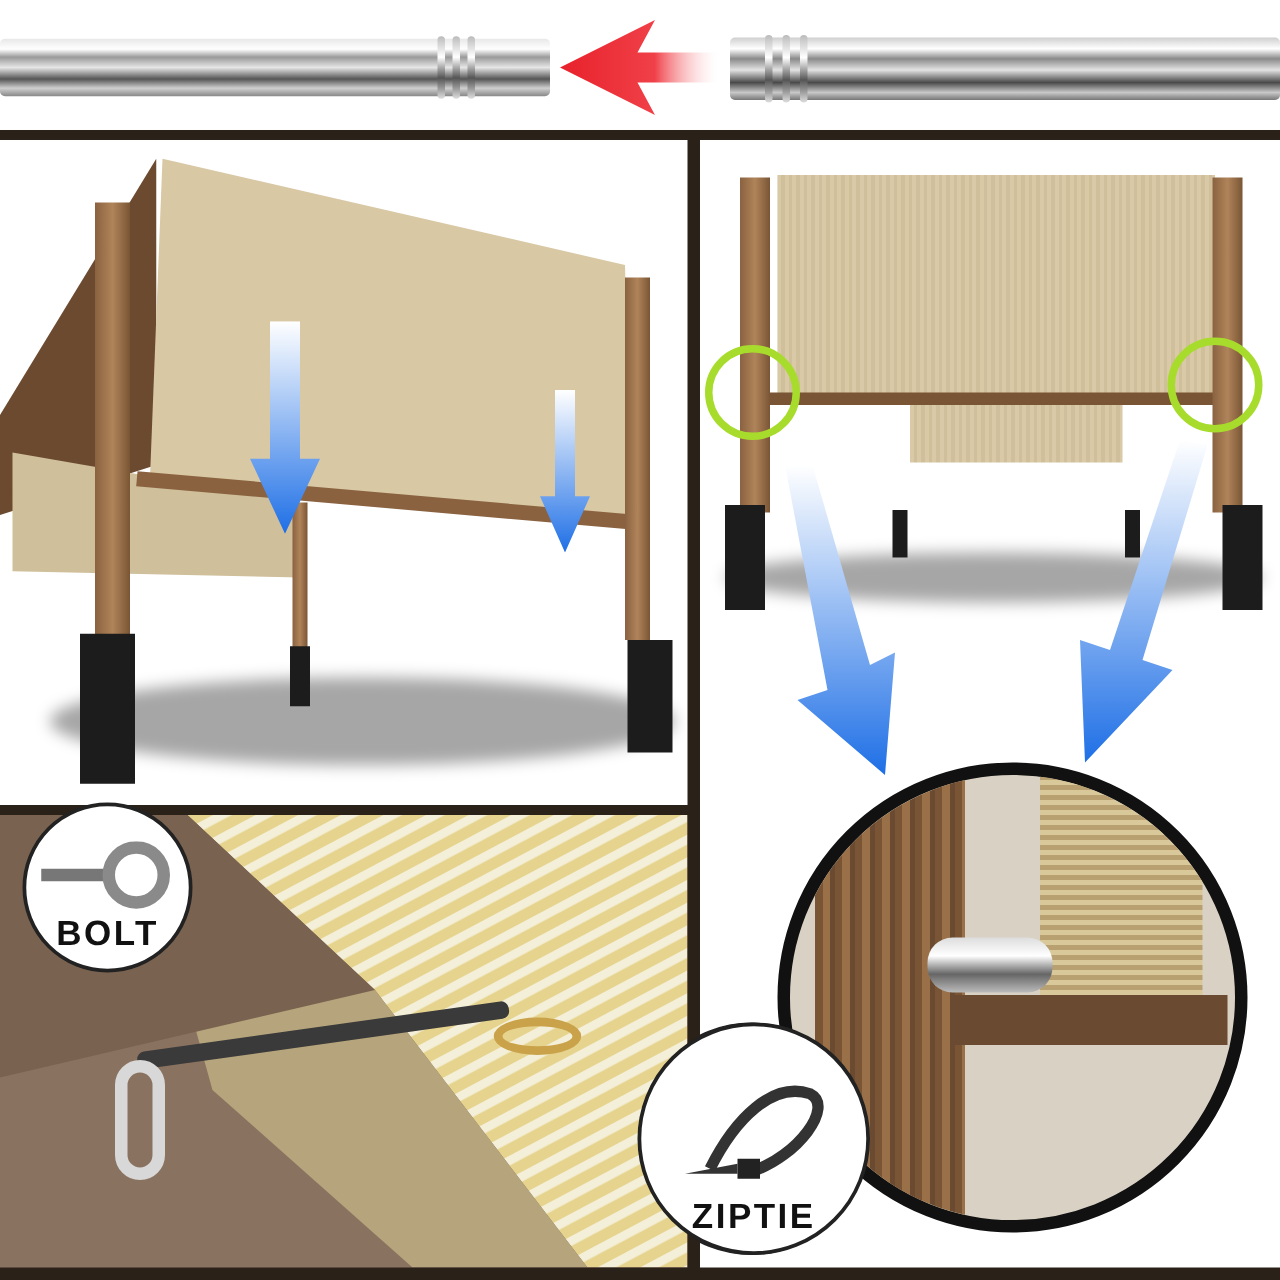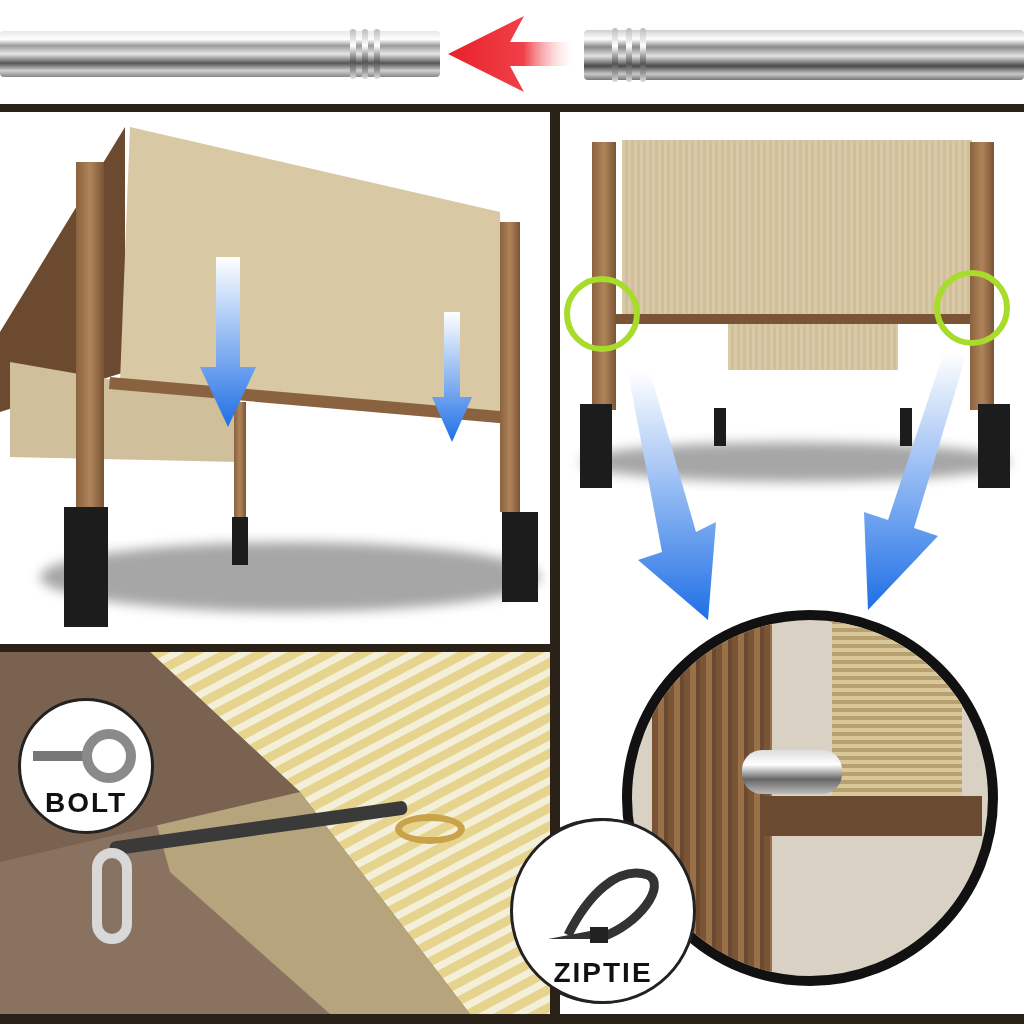--- a/index.html
+++ b/index.html
@@ -129,21 +129,21 @@
     </defs>
     <polygon points="150,0 550,0 550,362 470,362 300,140" fill="url(#stripe)"></polygon>
     <polygon points="120,40 300,140 470,362 330,362 170,220" fill="#b6a57c"></polygon>
     <polygon points="0,0 150,0 300,140 0,210" fill="#7a6250"></polygon>
   </svg>
   <div style="position:absolute;left:395px;top:162px;width:70px;height:30px;border-radius:50%;border:7px solid #c9a24a;box-sizing:border-box;"></div>
   <div style="position:absolute;left:110px;top:190px;width:300px;height:14px;background:#3a3a3a;transform:rotate(-8deg);transform-origin:left center;border-radius:6px;"></div>
   <div style="position:absolute;left:92px;top:196px;width:40px;height:96px;border:10px solid #d8d8d8;border-radius:30px;box-sizing:border-box;"></div>
 </div>
 
-<div class="badge" style="left:18px;top:698px;width:130px;height:130px;">
+<div class="badge" style="left:18px;top:642px;width:130px;height:130px;">
   <svg width="110" height="56" style="margin-bottom:2px;">
     <rect x="2" y="22" width="52" height="10" fill="#777"></rect>
     <circle cx="78" cy="27" r="22" fill="none" stroke="#8a8a8a" stroke-width="10"></circle>
   </svg>
   <span class="badge-label">BOLT</span>
 </div>
 <div class="badge" style="left:510px;top:818px;width:180px;height:180px;">
   <svg width="130" height="100" style="margin-bottom:2px;">
     <path d="M30,80 C50,40 80,10 110,20 C130,30 100,70 64,82" fill="none" stroke="#333" stroke-width="9"></path>
     <rect x="52" y="72" width="18" height="16" fill="#222"></rect>

